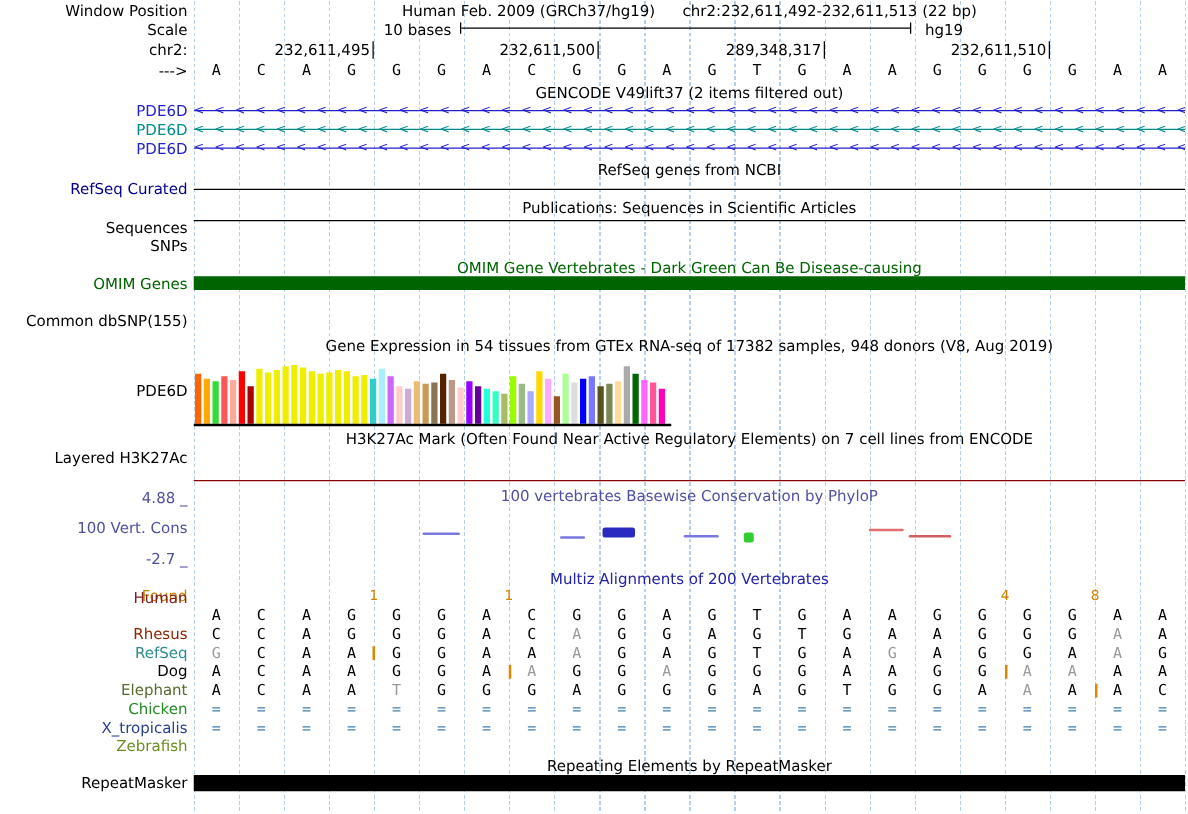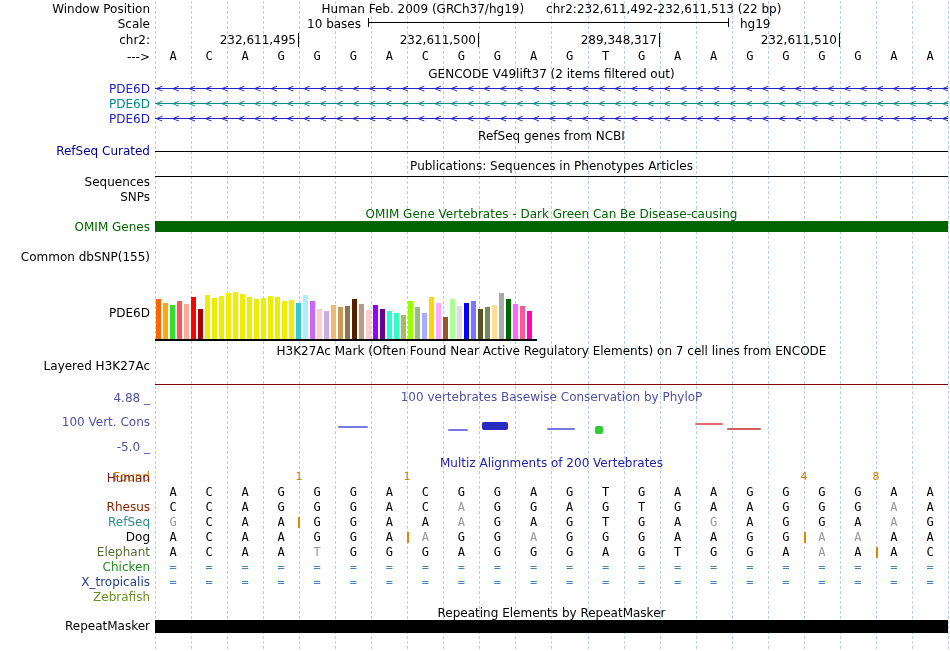--- a/index.html
+++ b/index.html
@@ -99,31 +99,32 @@
   <span class="lbl" style="top: 112px; color: rgb(34, 34, 204);">PDE6D</span>
   <div class="geneline" style="top: 112px; color: rgb(34, 34, 204);">
     <div class="linebar"></div>
     <div class="chev"></div>
   </div>
 
   <div class="title" style="top:129px">RefSeq genes from NCBI</div>
   <span class="lbl" style="top: 144px; color: rgb(0, 0, 139);">RefSeq Curated</span>
   <div class="hline" style="top:151px"></div>
 
-  <div class="title" style="top:159px">Publications: Sequences in Phenotypes Articles</div>
+  <div class="title" style="top:159px">Publications: Sequences in Scientific Articles</div>
   <span class="lbl" style="top:175px">Sequences</span>
   <div class="hline" style="top:176px"></div>
   <span class="lbl" style="top:190px">SNPs</span>
 
   <div class="title" style="top: 207px; color: rgb(0, 100, 0);">OMIM Gene Vertebrates - Dark Green Can Be Disease-causing</div>
   <span class="lbl" style="top: 220px; color: rgb(0, 100, 0);">OMIM Genes</span>
   <div class="block" style="top: 221px; height: 11px; background: rgb(0, 100, 0);"></div>
 
   <span class="lbl" style="top:250px">Common dbSNP(155)</span>
 
+  <div class="title" style="top:270px">Gene Expression in 54 tissues from GTEx RNA-seq of 17382 samples, 948 donors (V8, Aug 2019)</div>
   <span class="lbl" style="top:306px">PDE6D</span>
   <div class="gtex-bars">
       <div class="bar" style="height: 40px; background: rgb(255, 102, 0);"></div>
       <div class="bar" style="height: 36px; background: rgb(255, 170, 0);"></div>
       <div class="bar" style="height: 34px; background: rgb(51, 221, 51);"></div>
       <div class="bar" style="height: 38px; background: rgb(255, 85, 85);"></div>
       <div class="bar" style="height: 35px; background: rgb(255, 170, 153);"></div>
       <div class="bar" style="height: 42px; background: rgb(255, 0, 0);"></div>
       <div class="bar" style="height: 30px; background: rgb(170, 0, 0);"></div>
       <div class="bar" style="height: 44px; background: rgb(238, 238, 0);"></div>
@@ -176,21 +177,21 @@
     </div>
   <div class="gtex-base"></div>
 
   <div class="title" style="top:344px">H3K27Ac Mark (Often Found Near Active Regulatory Elements) on 7 cell lines from ENCODE</div>
   <span class="lbl" style="top:359px">Layered H3K27Ac</span>
   <div class="hline" style="top: 384px; border-top-color: rgb(139, 0, 0);"></div>
 
   <div class="title" style="top: 390px; color: rgb(80, 80, 160);">100 vertebrates Basewise Conservation by PhyloP</div>
   <span class="lbl" style="top: 391px; color: rgb(80, 80, 160);">4.88 _</span>
   <span class="lbl" style="top: 415px; color: rgb(80, 80, 160);">100 Vert. Cons</span>
-  <span class="lbl" style="top: 440px; color: rgb(80, 80, 160);">-5.0 _</span>
+  <span class="lbl" style="top: 440px; color: rgb(80, 80, 160);">-2.7 _</span>
   <div class="pmarks">
       <span class="pmark" style="left: 183px; top: 34px; width: 30px; height: 2px; background: rgb(120, 120, 224);"></span>
       <span class="pmark" style="left: 293px; top: 37px; width: 20px; height: 2px; background: rgb(120, 120, 224);"></span>
       <span class="pmark" style="left: 327px; top: 30px; width: 26px; height: 8px; background: rgb(42, 42, 192);"></span>
       <span class="pmark" style="left: 392px; top: 36px; width: 28px; height: 2px; background: rgb(120, 120, 224);"></span>
       <span class="pmark" style="left: 440px; top: 34px; width: 8px; height: 8px; background: rgb(51, 204, 51);"></span>
       <span class="pmark" style="left: 540px; top: 31px; width: 28px; height: 2px; background: rgb(224, 112, 112);"></span>
       <span class="pmark" style="left: 572px; top: 36px; width: 34px; height: 2px; background: rgb(208, 96, 96);"></span>
     </div>
 

